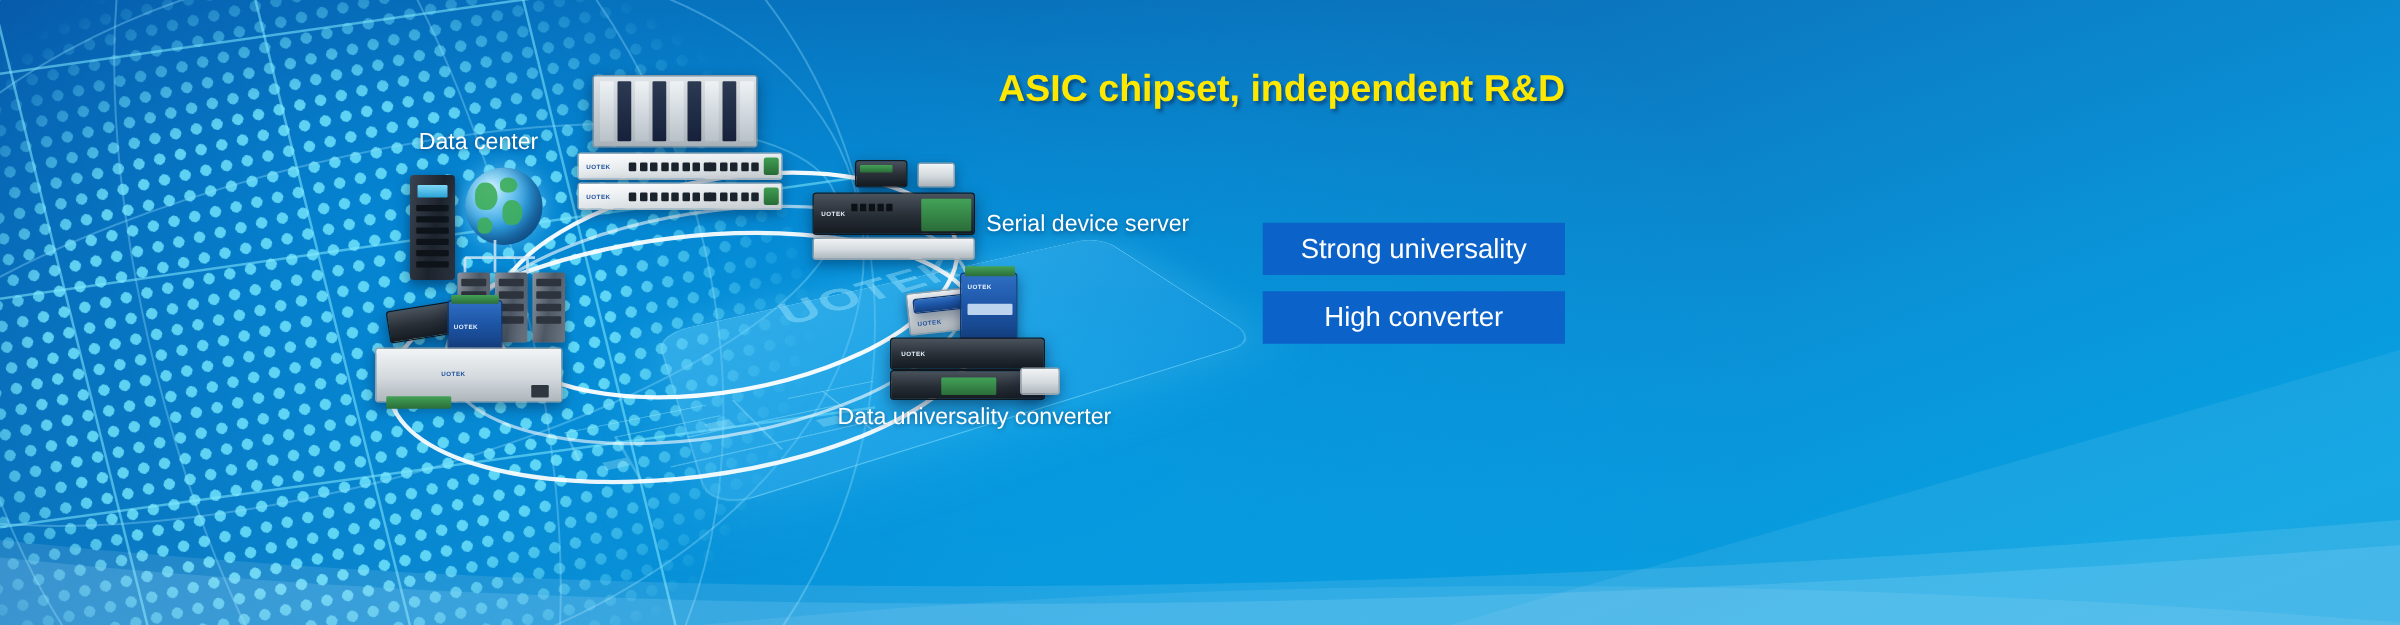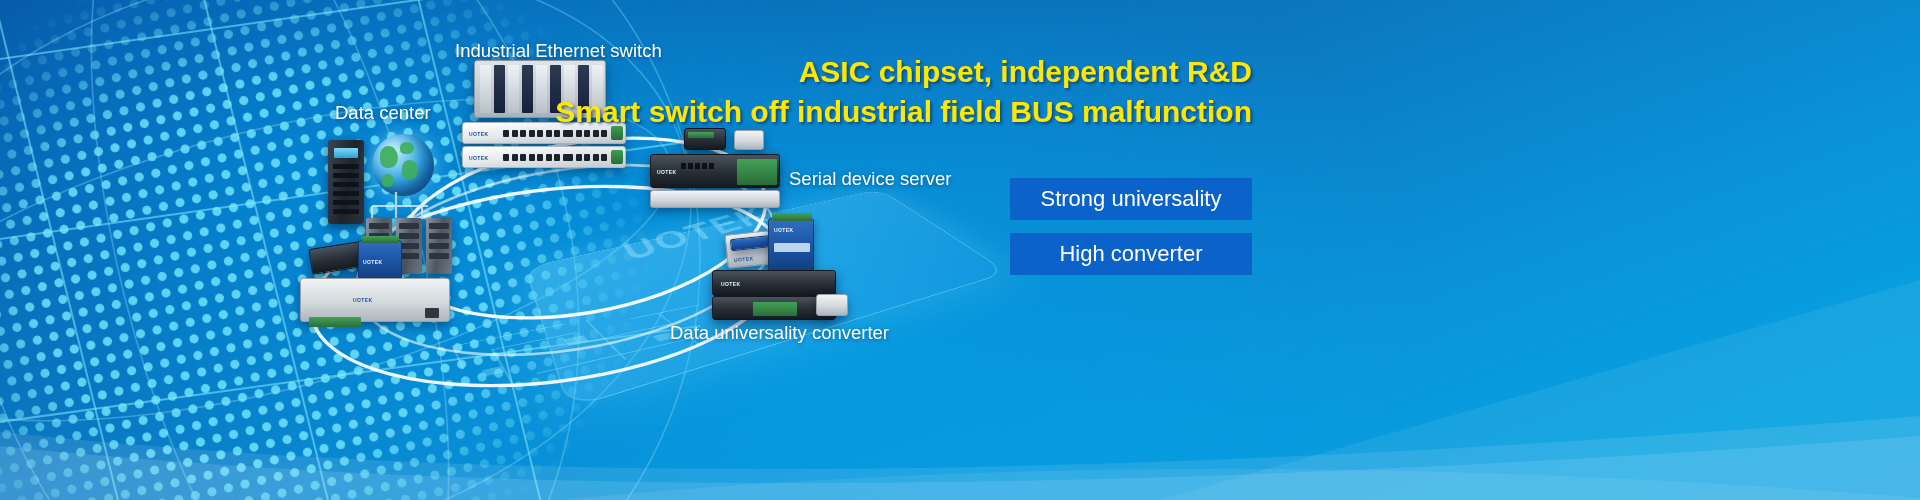--- a/index.html
+++ b/index.html
@@ -370,32 +370,30 @@
     </div>
     <div class="dark-box" style="left:0; top:52px; width:124px; height:26px;">
       <div class="brandtag w" style="left:8px; top:10px;">UOTEK</div>
     </div>
     <div class="dark-box" style="left:0; top:78px; width:124px; height:24px;">
       <div class="term-green" style="left:40px; top:5px; width:44px; height:14px;"></div>
     </div>
     <div class="grey-box" style="left:104px; top:76px; width:32px; height:22px;"></div>
   </div>
 
-  <div class="dev-label" style="left:455px; top:40px;">Industrial Ethernet switch</div>
 
   <div class="dev-label" style="left:335px; top:102px;">Data center</div>
 
   <div class="dev-label" style="left:789px; top:168px;">Serial device server</div>
 
 
   <div class="dev-label" style="left:670px; top:322px;">Data universality converter</div>
 
   <div class="headline">
     <div class="hl">ASIC chipset, independent R&amp;D</div>
-    <div class="hl">Smart switch off industrial field BUS malfunction</div>
   </div>
 
   <div class="features">
     <div class="feat">Strong universality</div>
     <div class="feat">High converter</div>
   </div>
 
 </div>
 
 </body></html>

